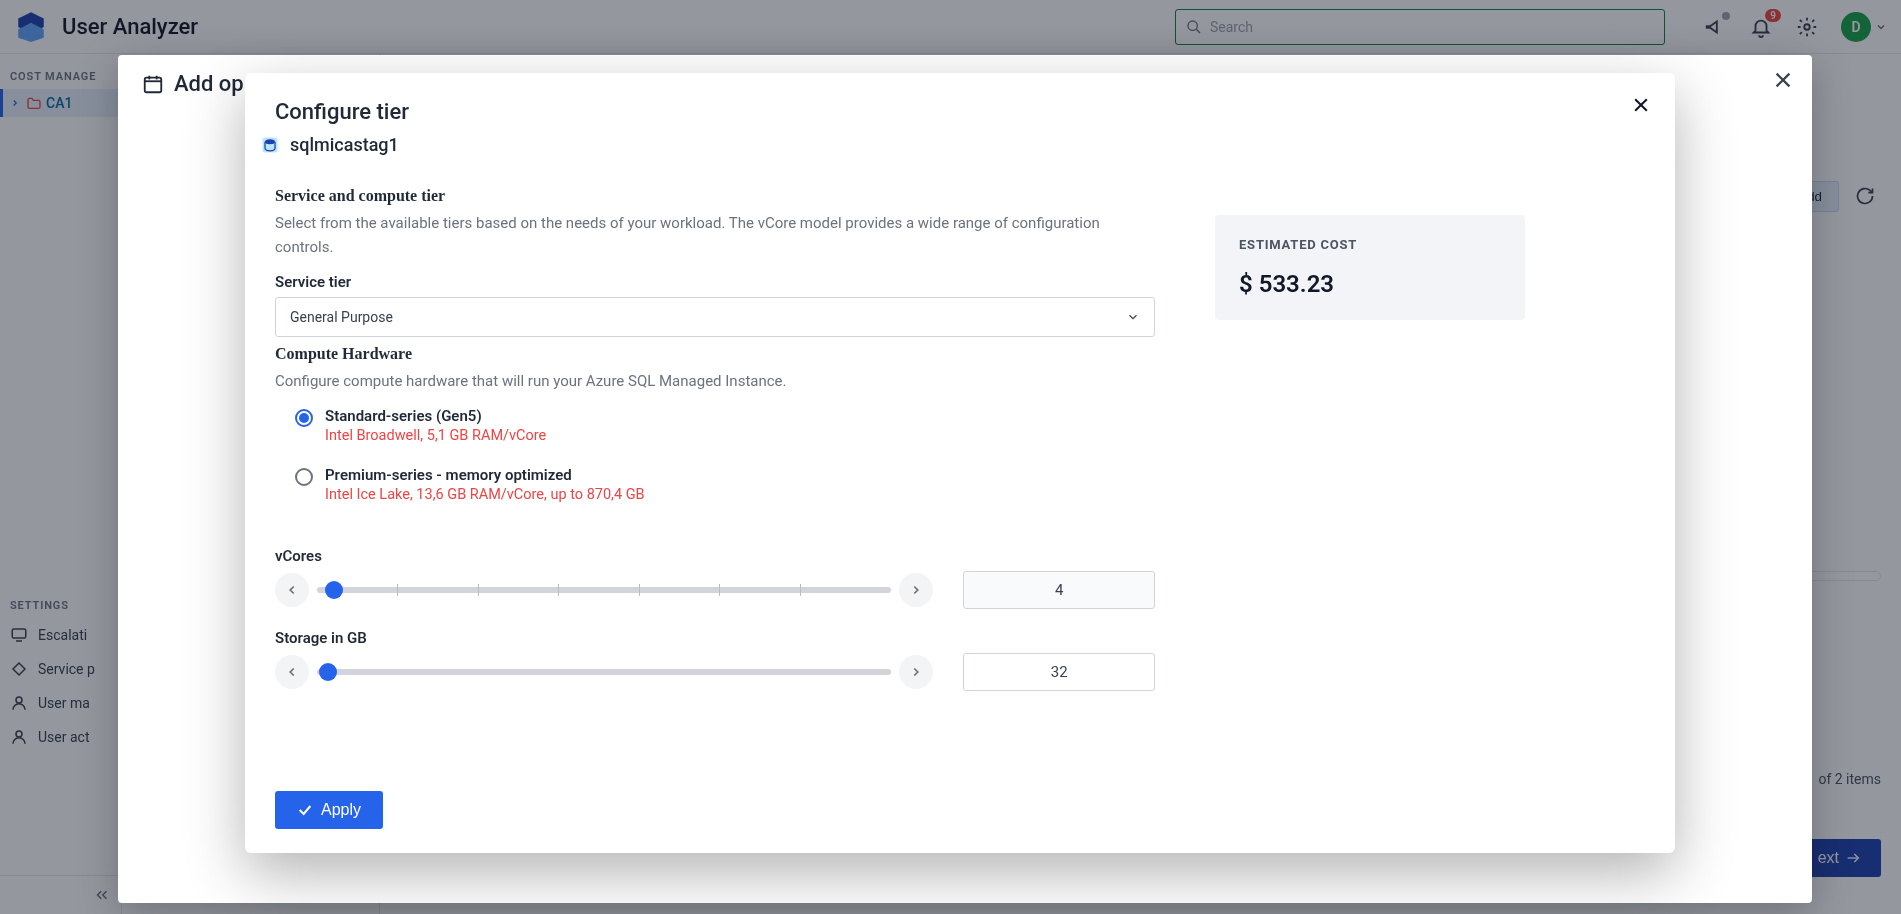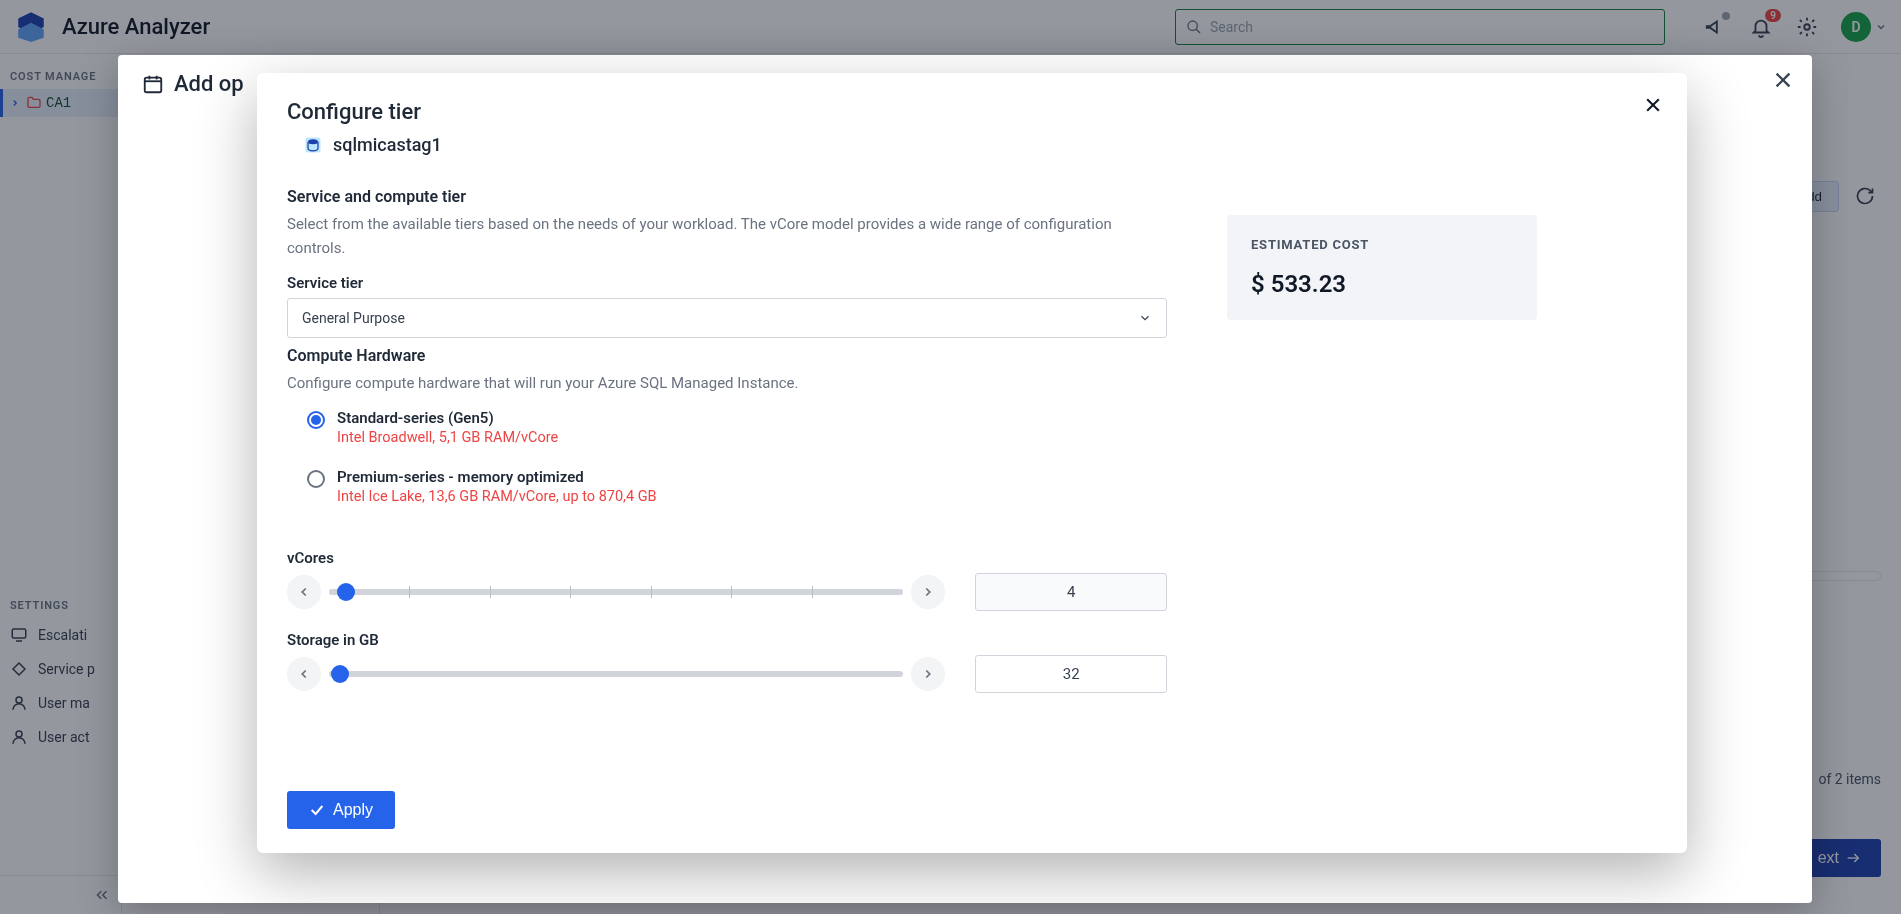--- a/index.html
+++ b/index.html
@@ -61,21 +61,21 @@
   .sidebar-label {
     font-size: 11px; letter-spacing: 0.08em; color:#6b7280;
     padding: 10px 10px 6px 10px; font-weight: 600;
   }
   .tree-item {
     display:flex; align-items:center; gap:6px;
     padding: 6px 10px; color:#374151; cursor:pointer;
     font-size: 14px;
   }
   .tree-item.active { background:#e8f0fd; border-left: 3px solid #2563eb; padding-left:7px; }
-  .tree-folder { color:#14532d; font-weight:500; display:flex; gap:4px;font-family:Liberation Mono, monospace;}
+  .tree-folder { color:#0369a1; font-weight:500; display:flex; align-items:center; gap:4px;}
   .side-item {
     display:flex; align-items:center; gap:10px;
     padding: 8px 10px; color:#374151; cursor:pointer;
   }
   .sidebar-collapse {
     margin-top:auto; padding: 10px; display:flex; justify-content:flex-end;
     border-top: 1px solid #e5e7eb;
   }
 
   .mid-col {
@@ -131,36 +131,36 @@
     font-size: 22px; font-weight:500;
   }
   .outer-close {
     position:absolute; top: 14px; right: 18px;
     cursor:pointer; color:#374151;
   }
 
   
   .modal {
     position:absolute;
-    top: 73px; left: 257px;
+    top: 73px; left: 245px;
     width: 1430px; height: 780px;
     background:#fff;
     border-radius: 6px;
     box-shadow: 0 20px 60px rgba(0,0,0,0.3);
     display:flex; flex-direction:column;
   }
   .modal-title {
     padding: 26px 30px 10px;
     font-size: 22px; font-weight:500;
   }
   .modal-close {
     position:absolute; top: 22px; right: 24px; cursor:pointer; color:#111827;
   }
   .modal-sub {
-    padding: 0 46px 16px;
+    padding: 0 15px 16px;
     display:flex; align-items:center; gap:10px;
     font-size: 18px; font-weight:500;
   }
   .modal-body {
     flex:1;
     padding: 8px 30px 0 30px;
     display:flex; gap: 60px;
     overflow-y: auto;
     position:relative;
   }
@@ -168,21 +168,21 @@
   .modal-body::-webkit-scrollbar-thumb { background:#d1d5db; border-radius:5px; }
   .form-col { width: 880px; }
   .cost-col { width: 310px; padding-top: 36px; }
   .cost-box {
     background:#f3f4f8; border-radius:4px;
     padding: 22px 24px;
   }
   .cost-label { font-size:13px; letter-spacing:0.06em; color:#4b5563; font-weight:700; }
   .cost-value { font-size: 24px; font-weight:600; margin-top: 18px; color:#111827; }
 
-  .sect-head { font-size: 16px; font-weight:600; margin-top: 8px; margin-bottom: 6px; }
+  .sect-head { font-size: 16px; font-weight:600; margin-top: 8px; margin-bottom: 6px; font-family: Liberation Serif, serif; }
   .sect-desc { color:#6b7280; font-size:15px; line-height:1.6; margin-bottom: 14px; }
   .field-label { font-weight:600; font-size:15px; margin-bottom: 6px; }
 
   .select {
     width: 100%; height: 40px;
     border:1px solid #d1d5db; border-radius:3px;
     display:flex; align-items:center; justify-content:space-between;
     padding: 0 14px; cursor:pointer; color:#374151;
   }
 
@@ -240,21 +240,21 @@
 <body>
 
 <div class="app-bg">
   <div class="topbar">
     <div class="logo">
       <svg viewBox="0 0 32 28">
           <path d="M4 6 L16 0 L28 6 L28 14 L16 20 L4 14 Z" fill="#1e40af"></path>
           <path d="M16 10 L28 16 L28 24 L16 28 L4 24 L4 16 Z" fill="#60a5fa"></path>
         </svg>
     </div>
-    <div class="app-title">Azure Analyzer</div>
+    <div class="app-title">User Analyzer</div>
     <div class="search-wrap">
       <svg width="16" height="16" viewBox="0 0 24 24" fill="none" stroke="currentColor" stroke-width="2">
           <circle cx="10" cy="10" r="7"></circle>
           <line x1="21" y1="21" x2="15" y2="15"></line>
         </svg>
       <span style="color:#9ca3af;">Search</span>
     </div>
     <div class="topbar-icons">
       <div class="iconbtn">
         <svg width="22" height="22" viewBox="0 0 24 24" fill="none" stroke="currentColor" stroke-width="2">

